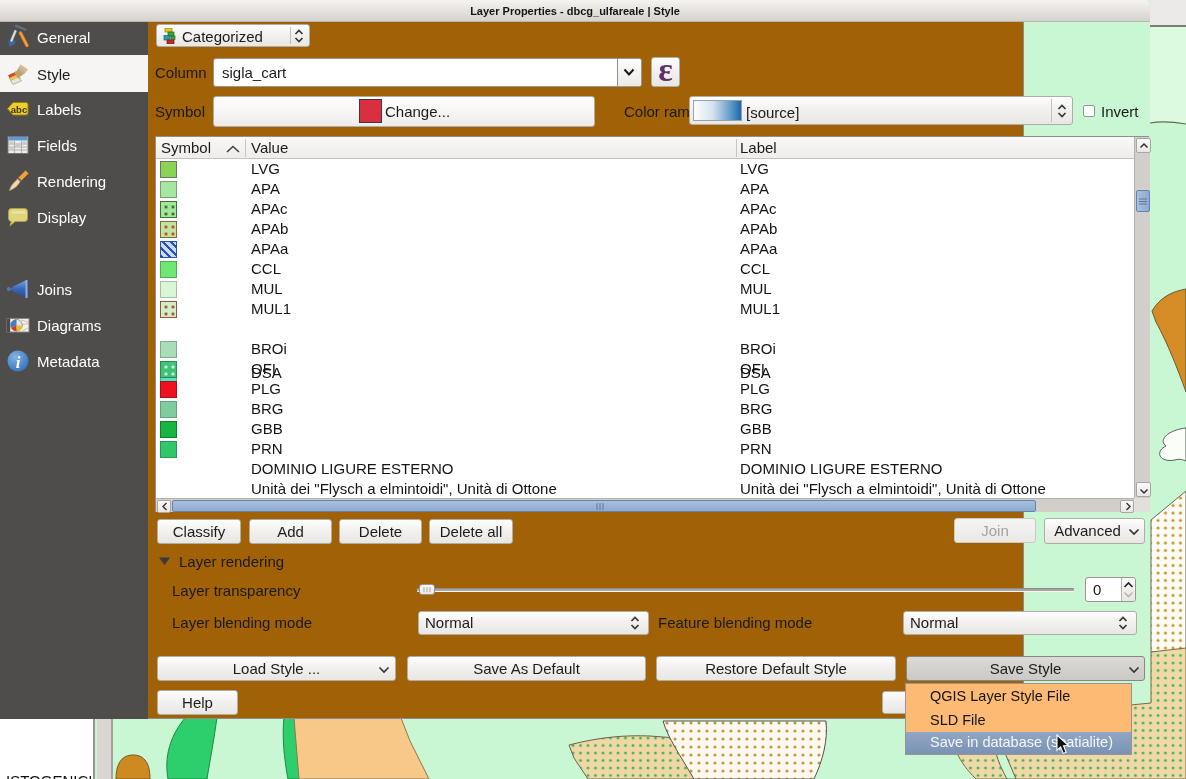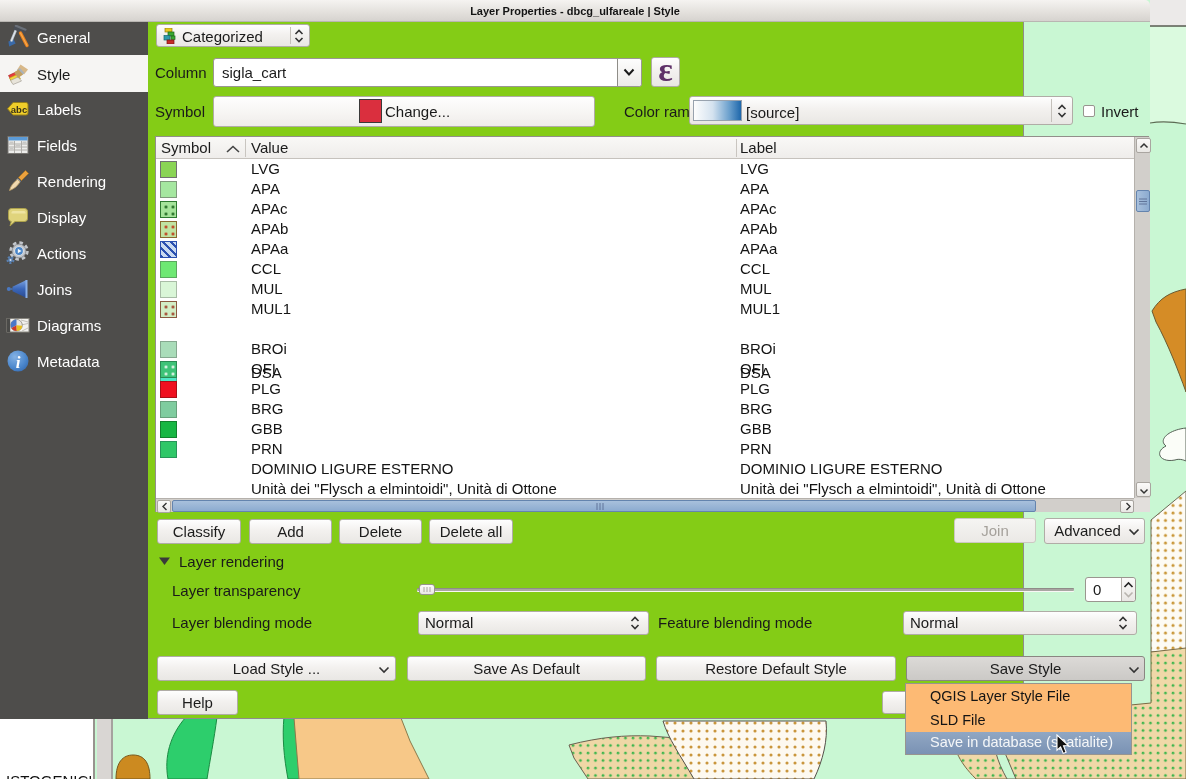--- a/index.html
+++ b/index.html
@@ -1,17 +1,17 @@
 <!DOCTYPE html>
 <html><head><meta charset="utf-8">
 <style>
 html,body{margin:0;padding:0;width:1186px;height:779px;overflow:hidden;background:#c9f7d3;font-family:"Liberation Sans",sans-serif;}
 *{box-sizing:border-box;}
 .abs{position:absolute;}
-#dialog{position:absolute;left:0;top:0;width:1024px;height:719px;background:#84cc16;border-right:1px solid #8f8d8a;border-bottom:1px solid #8f8d8a;border-radius:0 5px 0 0;z-index:5;}
+#dialog{position:absolute;left:0;top:0;width:1024px;height:719px;background:#a16207;border-right:1px solid #8f8d8a;border-bottom:1px solid #8f8d8a;border-radius:0 5px 0 0;z-index:5;}
 #titlebar{position:absolute;left:0;top:0;width:1150px;height:22px;background:linear-gradient(#f5f3f1,#e3e0dc 60%,#d6d3cf);border-bottom:1px solid #b9b6b2;border-radius:0 5px 0 0;}
 #titlebar .t{position:absolute;left:0;top:0;width:1150px;text-align:center;font-size:11px;font-weight:bold;color:#141414;line-height:22px;}
 #sidebar{position:absolute;left:0;top:22px;width:148px;height:697px;background:#4e4d4b;}
 .sbitem{position:absolute;left:0;width:148px;height:36px;color:#ffffff;font-size:15px;padding-left:34px;}
 .sbitem .lbl{position:absolute;left:37px;top:50%;transform:translateY(-50%);}
 .sbitem .ic{position:absolute;left:6px;top:50%;transform:translateY(-50%);width:24px;height:24px;}
 .sbitem.sel{background:#f6f5f3;color:#1a1a1a;}
 .btn{position:absolute;background:linear-gradient(#fefefe,#f3f1ef 45%,#e9e7e4);border:1px solid #b0aca6;border-radius:3px;font-size:15px;color:#1c1c1c;text-align:center;}
 .lab{position:absolute;font-size:15px;color:#1a1a1a;white-space:nowrap;}
 </style></head>
@@ -112,34 +112,20 @@
           </svg></span>
         <span class="lbl">Rendering</span>
       </div>
     <div class="sbitem" style="top:177px;">
         <span class="ic"><svg width="24" height="24" viewBox="0 0 24 24">
             <path d="M6.5 3.5 h12 a3 3 0 0 1 3 3 v7 a3 3 0 0 1 -3 3 h-9.5 l-5 4.5 l1.3 -4.5 a3.2 3.2 0 0 1 -2.8 -3 v-7 a3 3 0 0 1 3 -3 z" fill="#e0d47c" stroke="#ada24c" stroke-width="1"></path>
             <path d="M7 6 h11 a1.5 1.5 0 0 1 1.5 1.5 v1 h-14 v-1 a1.5 1.5 0 0 1 1.5 -1.5 z" fill="#eee4a2"></path>
           </svg></span>
         <span class="lbl">Display</span>
       </div>
-    <div class="sbitem" style="top:213px;">
-        <span class="ic"><svg width="24" height="24" viewBox="0 0 24 24">
-            <circle cx="13" cy="10" r="8" fill="none" stroke="#c3c7cc" stroke-width="3.4" stroke-dasharray="3.4 2.9"></circle>
-            <circle cx="13" cy="10" r="7" fill="#c3c7cc"></circle>
-            <circle cx="13" cy="10" r="6.9" fill="none" stroke="#84888e" stroke-width="0.8"></circle>
-            <circle cx="13" cy="10" r="4.6" fill="#eef0f2"></circle>
-            <circle cx="13" cy="10" r="3.9" fill="#4a86c8"></circle>
-            <path d="M11.8 7.8 L15.6 10 L11.8 12.2 Z" fill="#f4f8fc"></path>
-            <circle cx="4.5" cy="19" r="3" fill="none" stroke="#5a80b0" stroke-width="2" stroke-dasharray="2 1.7"></circle>
-            <circle cx="4.5" cy="19" r="2.4" fill="#5a80b0"></circle>
-            <circle cx="4.5" cy="19" r="1" fill="#d8e2ee"></circle>
-          </svg></span>
-        <span class="lbl">Actions</span>
-      </div>
     <div class="sbitem" style="top:249px;">
         <span class="ic"><svg width="24" height="24" viewBox="0 0 24 24">
             <defs>
               <linearGradient id="jg" x1="0" y1="0" x2="0" y2="1">
                 <stop offset="0" stop-color="#7aa2e0"></stop>
                 <stop offset="0.5" stop-color="#3a66b8"></stop>
                 <stop offset="1" stop-color="#2a4a90"></stop>
               </linearGradient>
             </defs>
             <path d="M20.5 3 L20.5 21 L6.5 14.2 L6.5 9.8 Z" fill="url(#jg)"></path>

